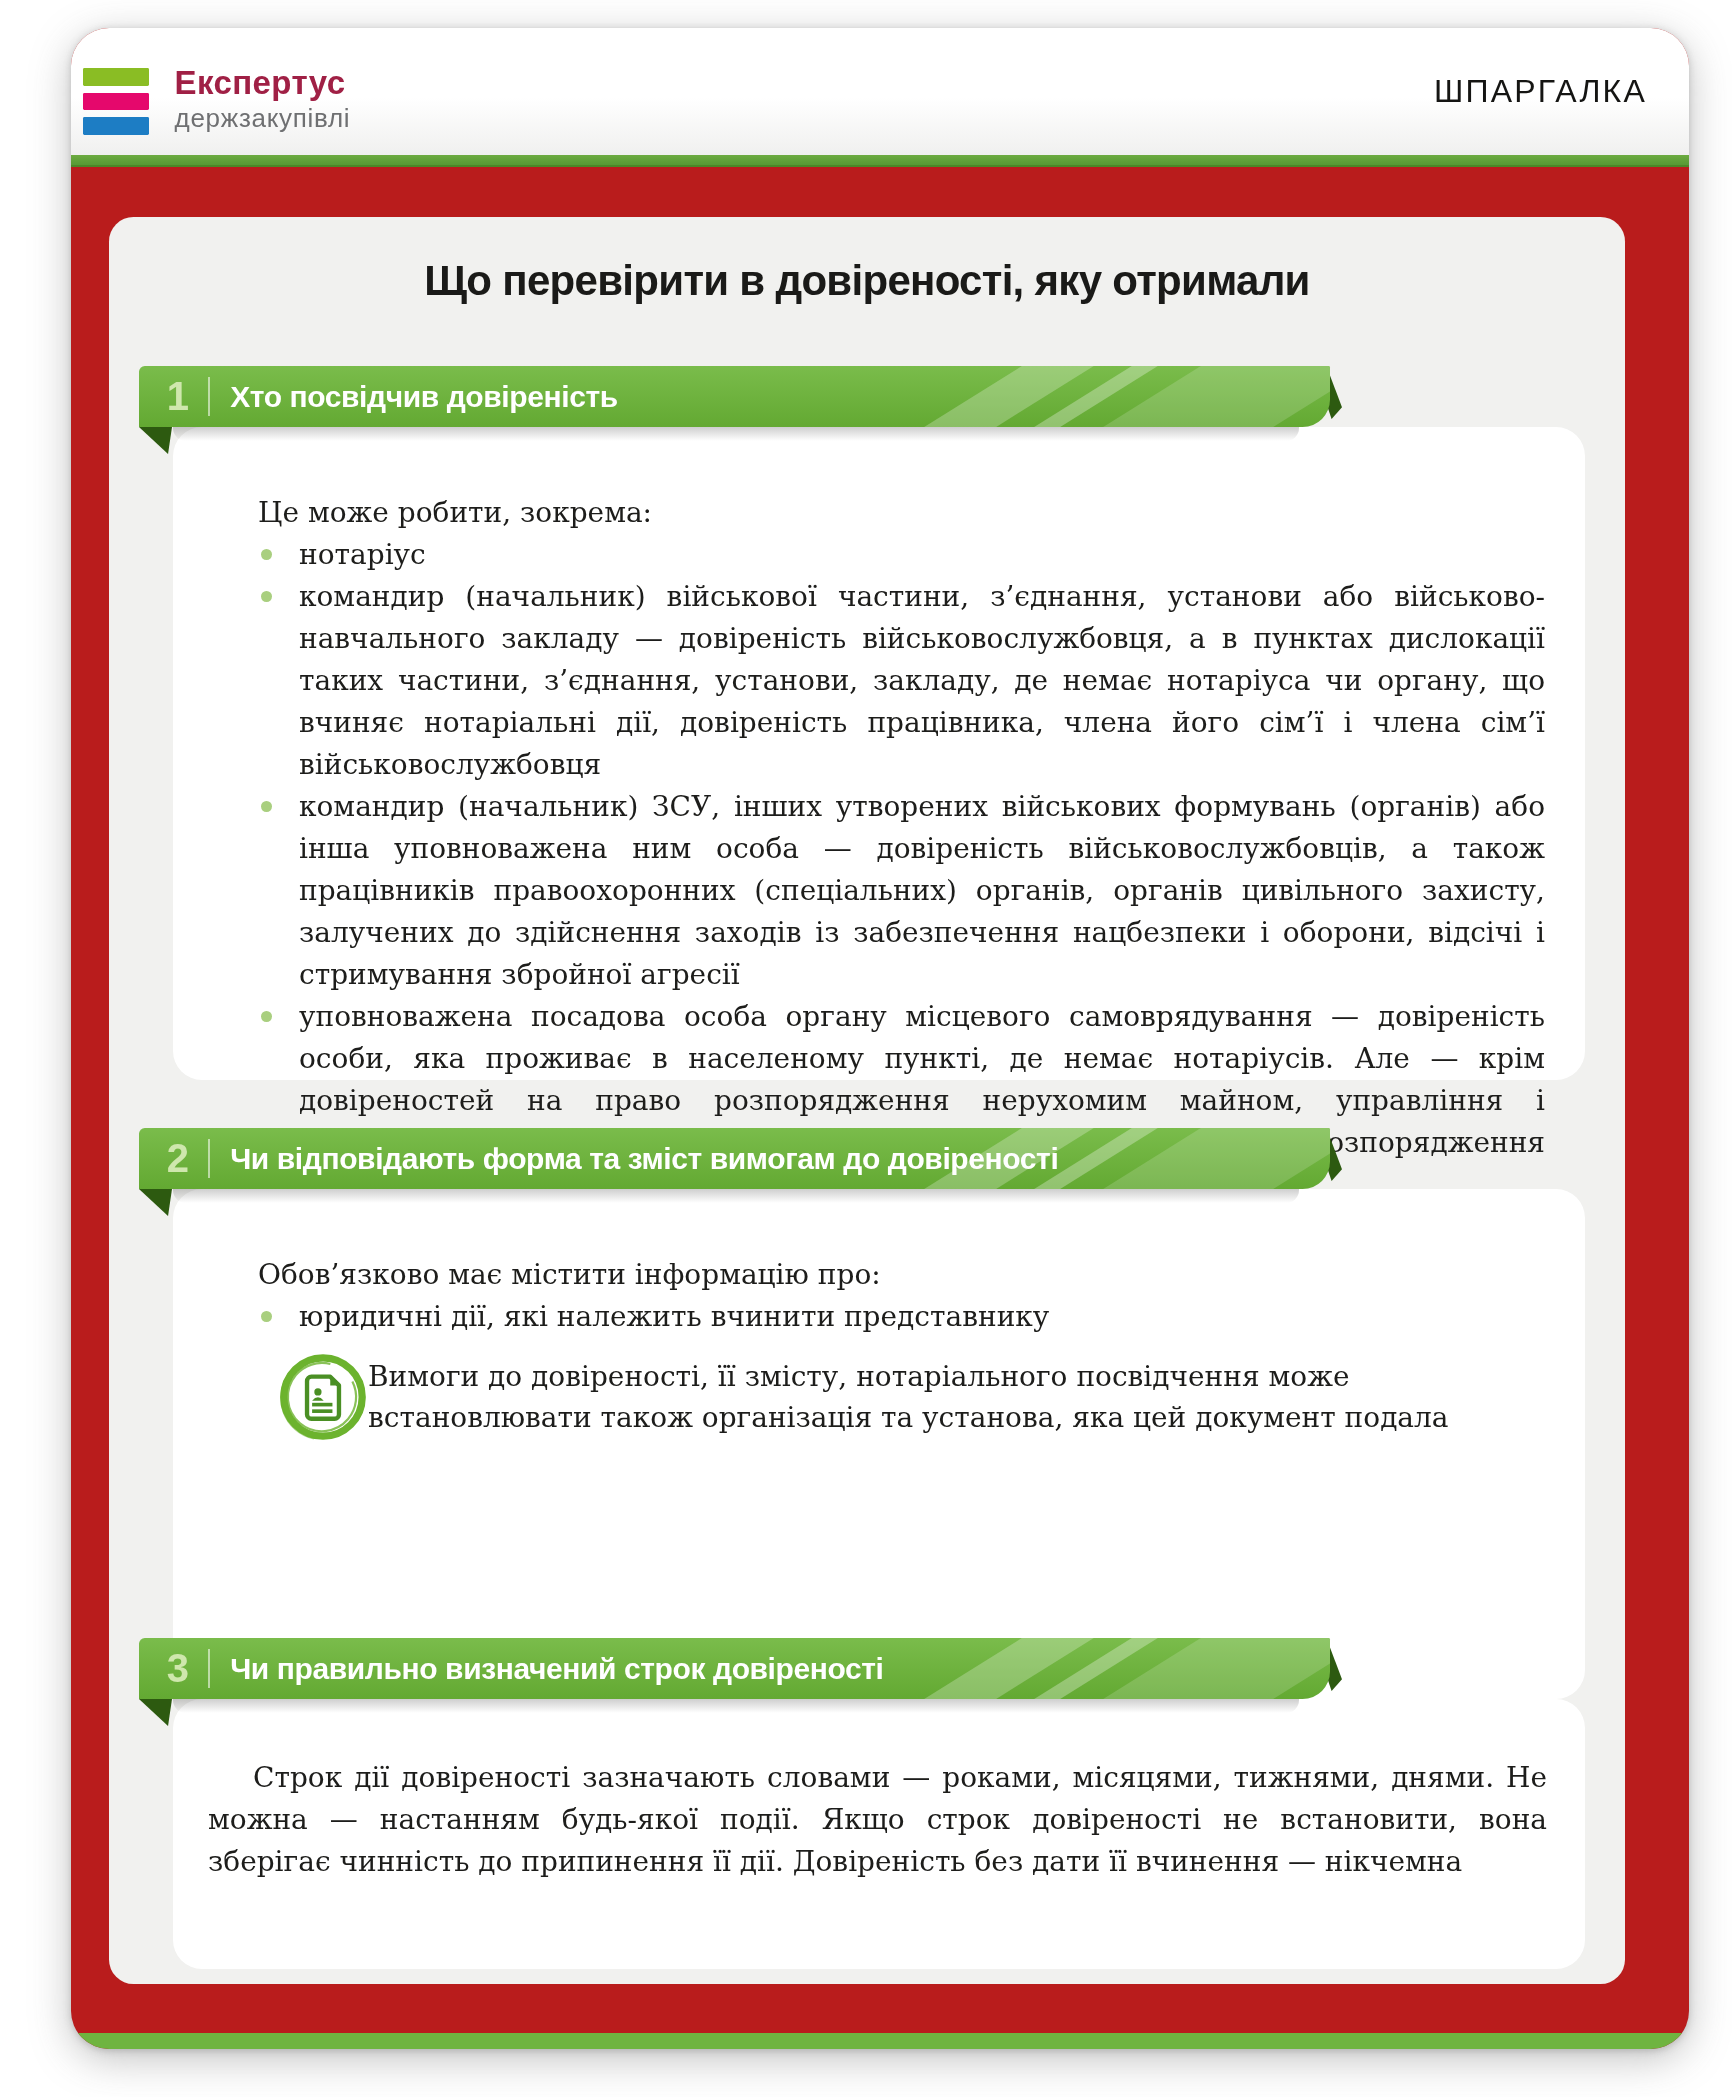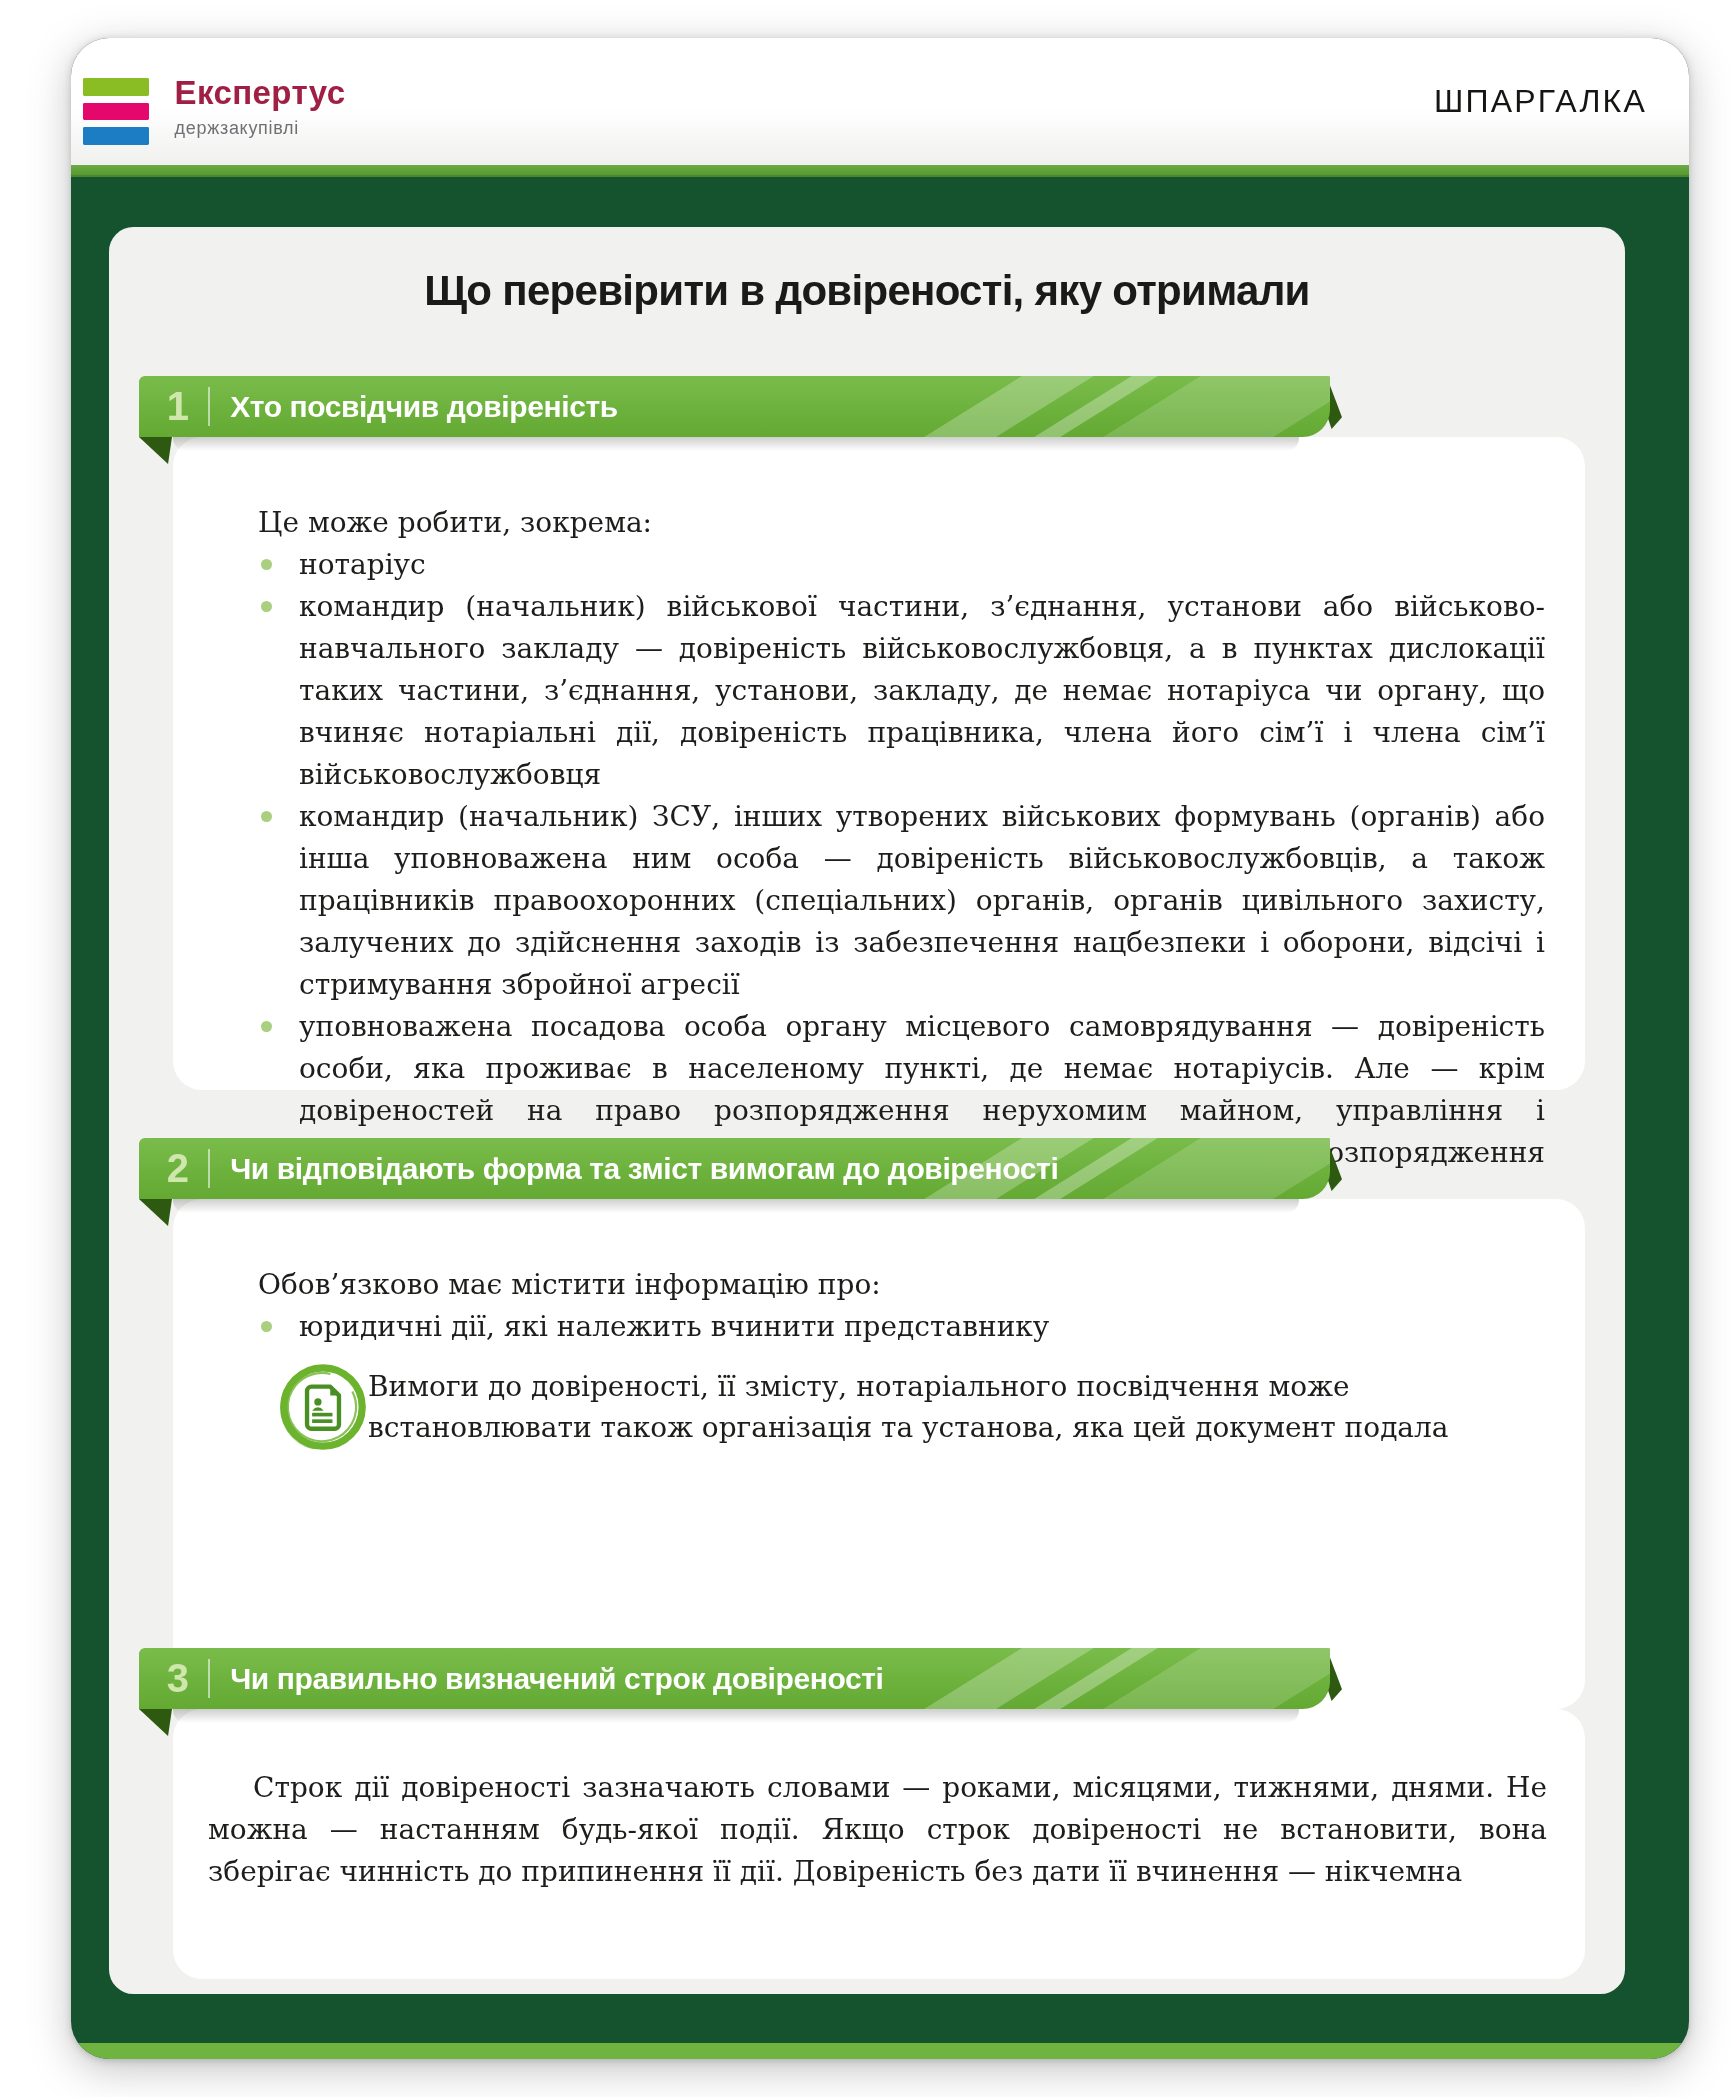--- a/index.html
+++ b/index.html
@@ -1,37 +1,37 @@
 <!DOCTYPE html>
 <html lang="uk" style="font-size:11.6px"><head>
 <meta charset="utf-8">
 <style>
   html,body{margin:0;padding:0;}
   body{
     width:1733px;height:2097px;position:relative;background:#ffffff;
     font-family:"Liberation Sans",sans-serif;overflow:hidden;
   }
   .card{
-    position:absolute;left:71px;top:38px;width:1618px;height:2021px;
-    border-radius:38px;background:#14532d;
+    position:absolute;left:71px;top:28px;width:1618px;height:2021px;
+    border-radius:38px;background:#b91c1c;
     box-shadow:0 10px 40px rgba(120,120,120,.45), 0 1.4px 7.2px rgba(120,120,120,.35);
     overflow:hidden;
   }
   
   .header{position:absolute;top:0;left:0;right:0;height:127px;
     background:linear-gradient(180deg,#ffffff 55%,#f0f0ef 100%);}
   .logo{position:absolute;left:11.6px;top:36px;display:flex;align-items:flex-start;}
   .logo-bars{display:flex;flex-direction:column;gap:7.2px;margin-top:4.3px;}
   .logo-bars .bar{width:66px;height:17.3px;border-radius:1.4px;}
   .bar-green{background:#8abd24;}
   .bar-pink{background:#e5086c;}
   .bar-blue{background:#1d7dc4;}
   .logo-text{margin-left:26px;display:flex;flex-direction:column;}
   .brand{font-size:33px;font-weight:bold;color:#a02045;letter-spacing:0.4px;line-height:38px;}
-  .brand-sub{font-size:18px;color:#6f7072;letter-spacing:0.7px;line-height:30px;margin-top:1.4px;}
+  .brand-sub{font-size:26px;color:#6f7072;letter-spacing:0.7px;line-height:30px;margin-top:1.4px;}
   .badge{position:absolute;right:42px;top:45px;font-size:32px;letter-spacing:2.2px;color:#151513;}
   .header-stripe{position:absolute;top:127px;left:0;right:0;height:10px;
     background:linear-gradient(180deg,#6cab40,#579934);border-bottom:2.2px solid #4c8727;}
   
   .panel{position:absolute;left:38px;top:189px;width:1516px;height:1767px;
     background:#f1f1ef;border-radius:24.5px;}
   .page-title{position:absolute;top:40px;left:0;width:100%;text-align:center;
     font-weight:bold;font-size:42px;letter-spacing:-0.7px;color:#1a1a18;}
   
   .sec{position:absolute;left:0;width:100%;}

